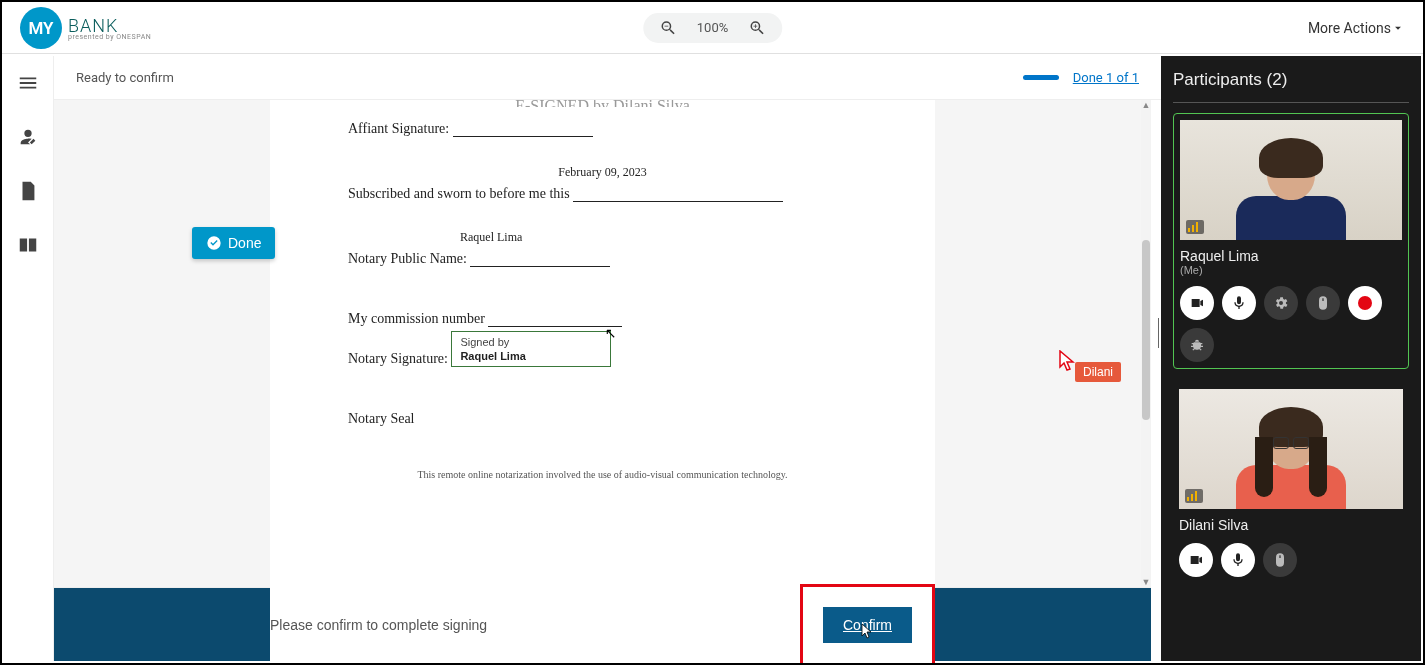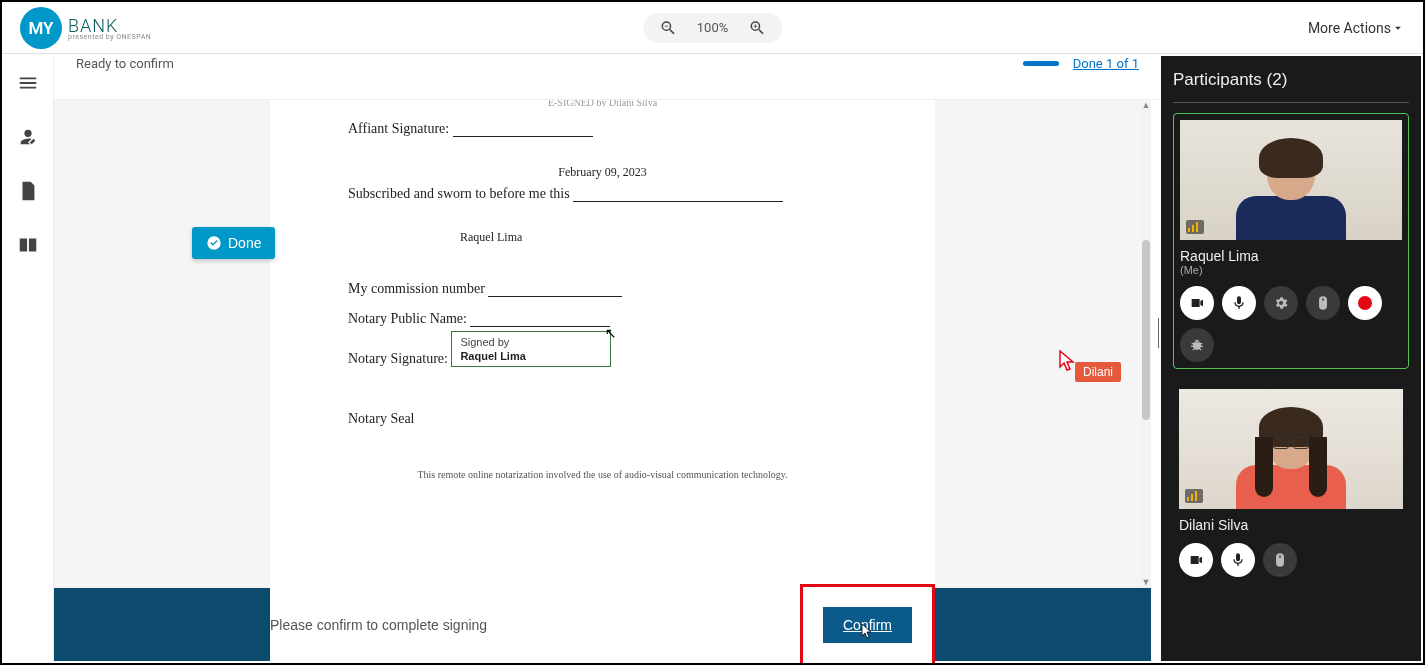--- a/index.html
+++ b/index.html
@@ -57,21 +57,21 @@
   width: 52px; border-right: 1px solid #eee;
   display: flex; flex-direction: column; align-items: center;
   padding-top: 16px; gap: 32px;
 }
 .leftnav .menuicon, .leftnav svg { width: 22px; height: 22px; fill: #444; }
 
 .docarea {
   flex: 1; position: relative; background: #fff;
 }
 .statusbar {
-  height: 44px; border-bottom: 1px solid #eee; display: flex; align-items: flex-start;
+  height: 44px; border-bottom: 1px solid #eee; display: flex; align-items: center;
   padding: 0 22px; font-size: 13px; color: #555;
 }
 .statusbar .prog {
   margin-left: auto; display: flex; align-items: center; gap: 14px;
 }
 .progbar { width: 36px; height: 5px; background: #0075c9; border-radius: 3px; }
 .donelink { color: #0075c9; text-decoration: underline; font-size: 13px; }
 
 .viewport {
   position: absolute;
@@ -99,21 +99,21 @@
   width: 665px;
   margin: 0 auto;
   padding: 0 78px 40px 78px;
   font-family: Georgia, 'Times New Roman', serif;
   color: #222;
   font-size: 14px;
   position: relative;
   height: 100%;
 }
 .page .ghost {
-  color: #999; font-size: 10px; text-align: center; margin-top: -3px; overflow: hidden; height: 10px;
+  color: #999; font-size: 16px; text-align: center; margin-top: -3px; overflow: hidden; height: 10px;
 }
 .field-row { margin-top: 14px; }
 .label { display: inline; }
 .uline {
   display: inline-block; border-bottom: 1px solid #222; min-width: 140px; height: 16px; vertical-align: bottom;
 }
 .datelabel { text-align: center; font-size: 12px; margin-top: 28px; margin-bottom: -8px; }
 .namelabel { font-size: 12px; margin-left: 112px; margin-top: 28px; margin-bottom: -8px; }
 .subscribed .uline { min-width: 210px; }
 .comm .uline { min-width: 134px; }
@@ -278,26 +278,26 @@
         <div class="field-row">
           <span class="label">Affiant Signature:</span>
           <span class="uline"></span>
         </div>
         <div class="datelabel">February 09, 2023</div>
         <div class="field-row subscribed">
           <span class="label">Subscribed and sworn to before me this</span>
           <span class="uline"></span>
         </div>
         <div class="namelabel">Raquel Lima</div>
+        <div class="field-row">
+          <span class="label">Notary Public Name:</span>
+          <span class="uline"></span>
+        </div>
         <div class="field-row comm" style="margin-top:44px;">
           <span class="label">My commission number</span>
-          <span class="uline"></span>
-        </div>
-        <div class="field-row">
-          <span class="label">Notary Public Name:</span>
           <span class="uline"></span>
         </div>
         <div class="field-row sig-row">
           <span class="label">Notary Signature:</span>
           <span class="signed-box">
             <span class="arrow">↖</span>
             <div>Signed by</div>
             <div class="signed-name">Raquel Lima</div>
           </span>
         </div>

